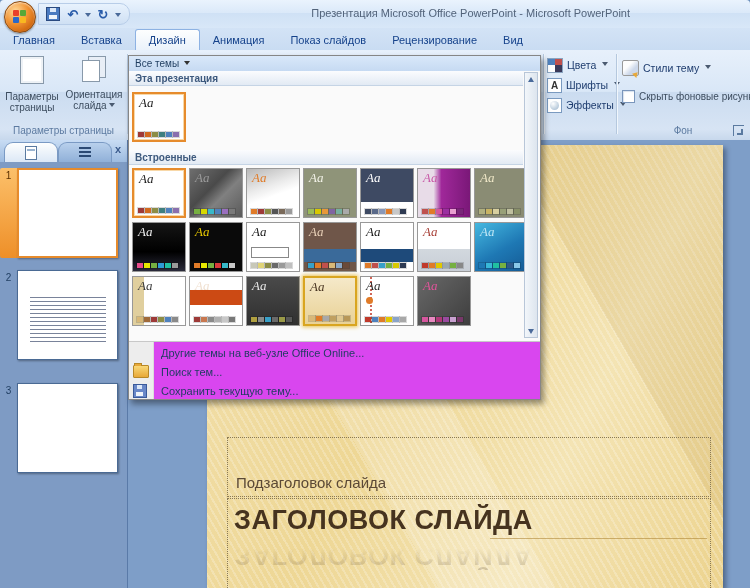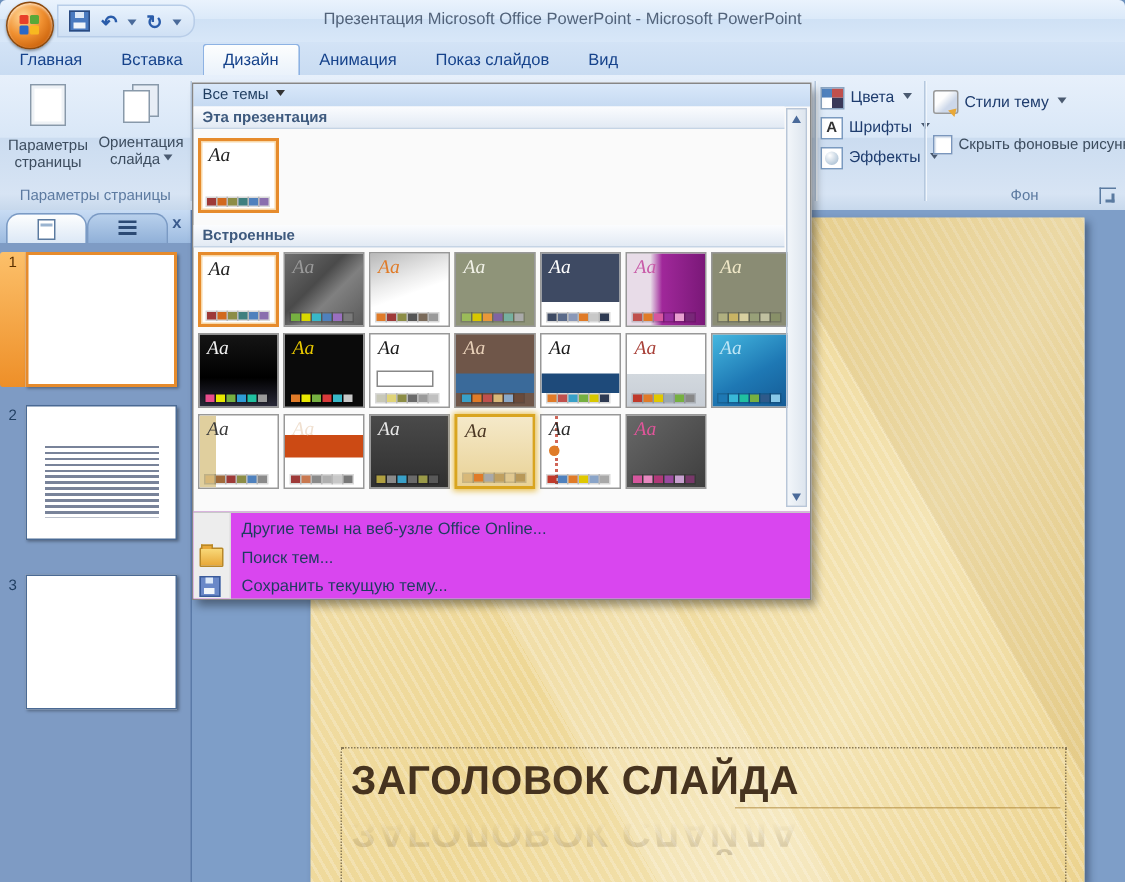--- a/index.html
+++ b/index.html
@@ -22,21 +22,21 @@
   .office-logo i:nth-child(4){background:#f8b820;}
   .qat{position:absolute;left:38px;top:3px;height:20px;display:flex;align-items:center;gap:4px;
     background:linear-gradient(180deg,#e8f2fd,#cfe0f4);border:1px solid #b8cde8;border-radius:0 10px 10px 0;
     padding:0 8px 0 6px;}
   .qat-btn{display:flex;align-items:center;justify-content:center;width:16px;height:16px;cursor:default;}
   .icon-save{position:relative;width:12px;height:12px;background:#4a7ac0;border:1px solid #2a4a80;}
   .icon-save::before{content:"";position:absolute;left:3px;top:0;width:6px;height:4px;background:#dce8f8;}
   .icon-save::after{content:"";position:absolute;left:2px;bottom:1px;width:8px;height:4px;background:#f0f4fa;}
   .glyph-arrow{font-size:13px;line-height:13px;color:#2a5caa;font-weight:bold;}
   .mini-dda{width:0;height:0;border:3px solid transparent;border-top:4px solid #4a6a9a;margin-top:4px;}
-  .title-text{position:absolute;left:120px;right:120px;top:7px;text-align:center;font-size:11px;
+  .title-text{position:absolute;left:120px;right:120px;top:7px;text-align:right;font-size:11px;
     color:#52637a;white-space:nowrap;overflow:hidden;}
   
   .tabrow{position:absolute;left:0;top:28px;width:750px;height:22px;
     background:linear-gradient(180deg,#d3e3f6,#c9dcf2);display:flex;align-items:flex-end;box-sizing:border-box;}
   .tab{height:20px;line-height:20px;padding:0 13px;font-size:11px;color:#15428b;cursor:default;}
   .tab.active{background:linear-gradient(180deg,#fdfefe,#eaf2fb);border:1px solid #8db2e3;border-bottom:none;
     border-radius:3px 3px 0 0;color:#15428b;}
   
   .ribbon{position:absolute;left:0;top:50px;width:750px;height:90px;
     background:linear-gradient(180deg,#e7f0fb 0%,#d9e7f7 46%,#cbdcf0 47%,#d7e4f4 88%,#c7d8ec 100%);
@@ -195,20 +195,21 @@
     </div>
     <div class="title-text">Презентация Microsoft Office PowerPoint - Microsoft PowerPoint</div>
   </div>
 
   <div class="tabrow" id="tabrow">
       <div class="tab">Главная</div>
       <div class="tab">Вставка</div>
       <div class="tab active">Дизайн</div>
       <div class="tab">Анимация</div>
       <div class="tab">Показ слайдов</div>
+      <div class="tab">Рецензирование</div>
       <div class="tab">Вид</div>
     </div>
 
   <div class="ribbon">
     <div class="g-pagesetup">
       <div class="bigbtn" style="left:2px">
         <span class="icon-pagesetup"></span>
         <div class="lbl"><span>Параметры</span><br>
         <span>страницы</span></div>
       </div>
@@ -554,20 +555,23 @@
         </div>
         <div class="srow" style="top: 243px;">
           <div class="snum">3</div>
           <div class="sthumb"></div>
         </div>
       </div>
   </div>
 
   <div class="editor">
     <div class="canvas">
+      <div class="ph ph-subtitle">
+        <span class="txt">Подзаголовок слайда</span>
+      </div>
       <div class="ph ph-title">
         <span class="title-txt">ЗАГОЛОВОК СЛАЙДА</span>
         <span class="title-reflect">ЗАГОЛОВОК СЛАЙДА</span>
         <span class="title-rule"></span>
       </div>
     </div>
   </div>
 
 </div>
 

